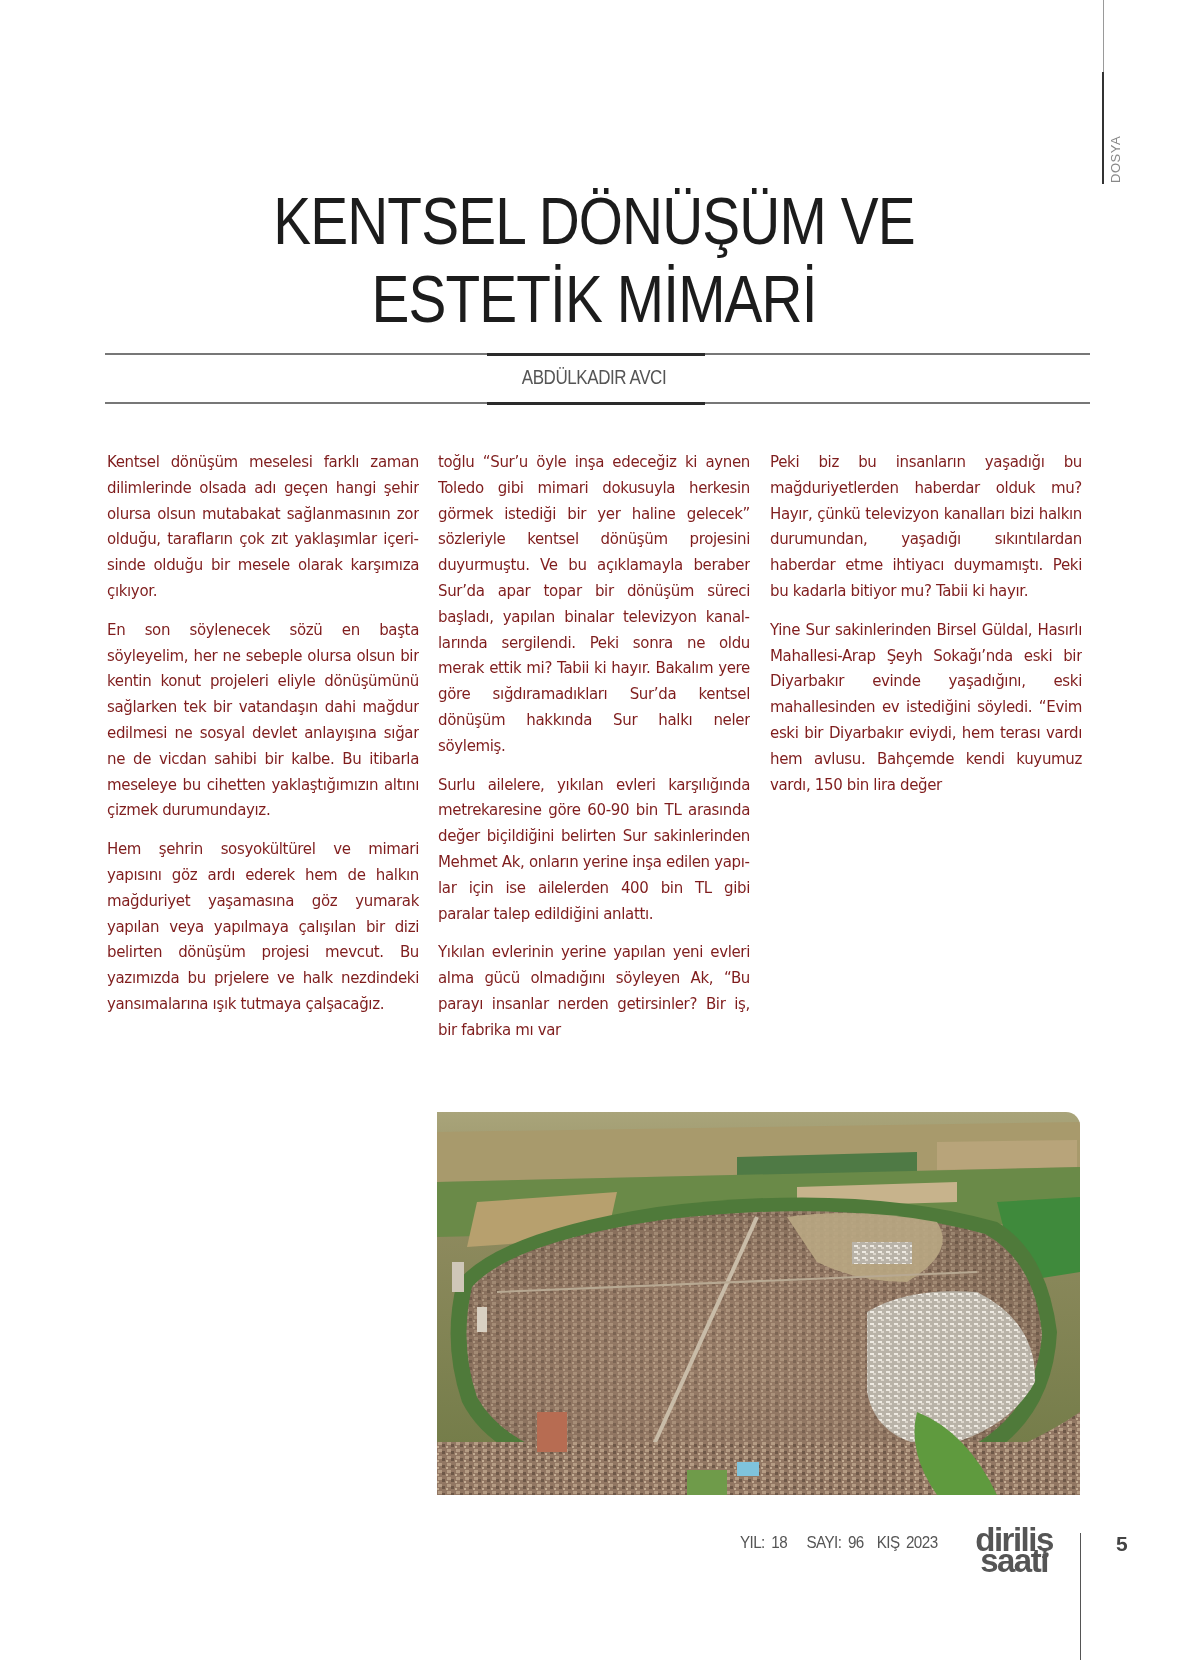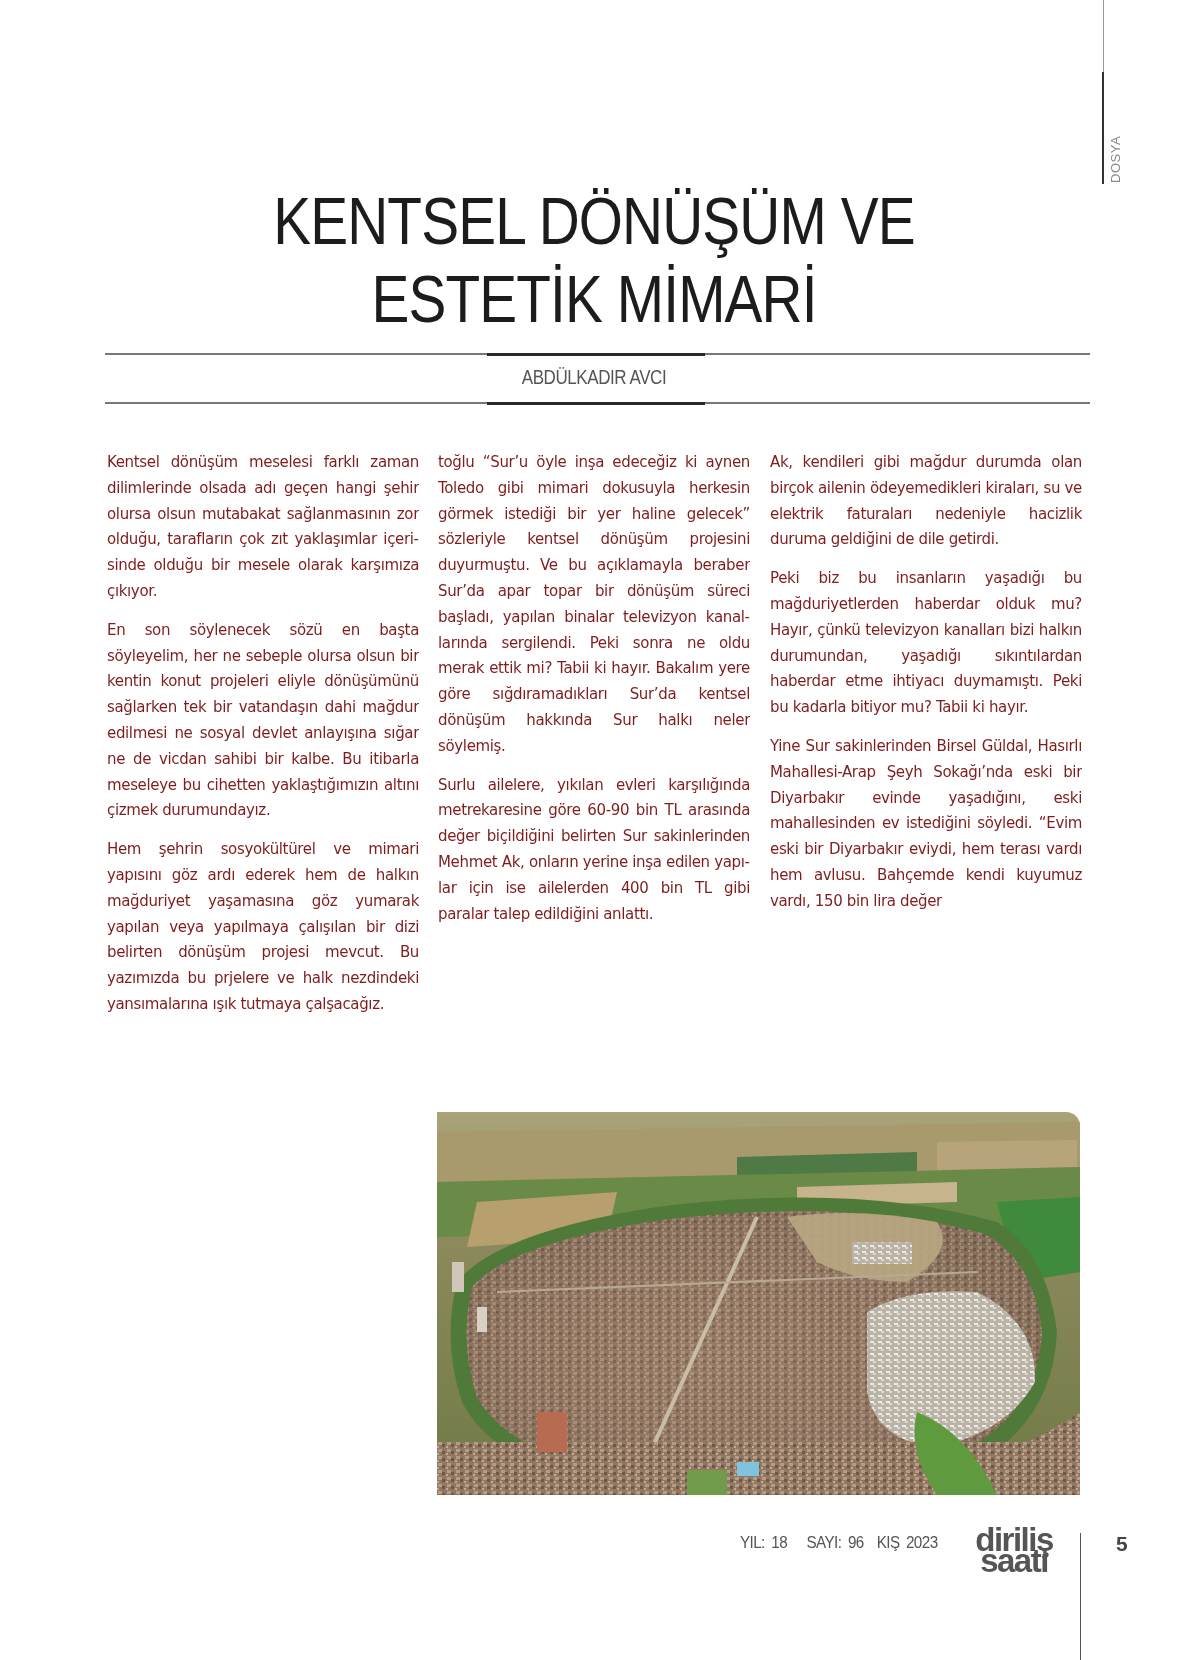--- a/index.html
+++ b/index.html
@@ -52,24 +52,24 @@
 
 <div class="col col-1">
   <p>Kentsel dönüşüm meselesi farklı zaman dilimlerinde olsada adı ge­çen hangi şehir olursa olsun mu­tabakat sağlanmasının zor olduğu, tarafların çok zıt yaklaşımlar içeri­sinde olduğu bir mesele olarak kar­şımıza çıkıyor.</p>
   <p>En son söylenecek sözü en başta söyleyelim, her ne sebeple olur­sa olsun bir kentin konut projeleri eliyle dönüşümünü sağlarken tek bir vatandaşın dahi mağdur edil­mesi ne sosyal devlet anlayışına sığar ne de vicdan sahibi bir kalbe. Bu itibarla meseleye bu cihetten yaklaştığımızın altını çizmek duru­mundayız.</p>
   <p>Hem şehrin sosyokültürel ve mi­mari yapısını göz ardı ederek hem de halkın mağduriyet yaşamasına göz yumarak yapılan veya yapıl­maya çalışılan bir dizi belirten dö­nüşüm projesi mevcut. Bu yazımız­da bu prjelere ve halk nezdindeki yansımalarına ışık tutmaya çalşa­cağız.</p>
 </div>
 
 <div class="col col-2">
   <p>toğlu “Sur’u öyle inşa edeceğiz ki aynen Toledo gibi mimari dokusuy­la herkesin görmek istediği bir yer haline gelecek” sözleriyle kentsel dönüşüm projesini duyurmuştu. Ve bu açıklamayla beraber Sur’da apar topar bir dönüşüm süreci başladı, yapılan binalar televizyon kanal­larında sergilendi. Peki sonra ne oldu merak ettik mi? Tabii ki hayır. Bakalım yere göre sığdıramadıkları Sur’da kentsel dönüşüm hakkında Sur halkı neler söylemiş.</p>
   <p>Surlu ailelere, yıkılan evleri karşılı­ğında metrekaresine göre 60-90 bin TL arasında değer biçildiğini belirten Sur sakinlerinden Mehmet Ak, onların yerine inşa edilen yapı­lar için ise ailelerden 400 bin TL gibi paralar talep edildiğini anlattı.</p>
+  <p>Yıkılan evlerinin yerine yapılan yeni evleri alma gücü olmadığını söyle­yen Ak, “Bu parayı insanlar nerden getirsinler? Bir iş, bir fabrika mı var</p>
 </div>
 
 <div class="col col-3">
-  <p>Ak, kendileri gibi mağdur durumda olan birçok ailenin ödeyemedikle­ri kiraları, su ve elektrik faturaları nedeniyle hacizlik duruma geldiğini de dile getirdi.</p>
   <p>Peki biz bu insanların yaşadığı bu mağduriyetlerden haberdar olduk mu? Hayır, çünkü televizyon ka­nalları bizi halkın durumundan, ya­şadığı sıkıntılardan haberdar etme ihtiyacı duymamıştı. Peki bu kadar­la bitiyor mu? Tabii ki hayır.</p>
   <p>Yine Sur sakinlerinden Birsel Gül­dal, Hasırlı Mahallesi-Arap Şeyh Sokağı’nda eski bir Diyarbakır evin­de yaşadığını, eski mahallesinden ev istediğini söyledi. “Evim eski bir Diyarbakır eviydi, hem terası var­dı hem avlusu. Bahçemde kendi kuyumuz vardı, 150 bin lira değer</p>
 </div>
 
 <div class="photo" title="Aerial view of Diyarbakır Sur district with city walls">
   <svg width="643" height="383" viewBox="0 0 643 383" xmlns="http://www.w3.org/2000/svg">
     <defs>
       <linearGradient id="sky" x1="0" y1="0" x2="0" y2="1">
         <stop offset="0" stop-color="#a9a47a"></stop>
         <stop offset="0.3" stop-color="#8e8a5e"></stop>

